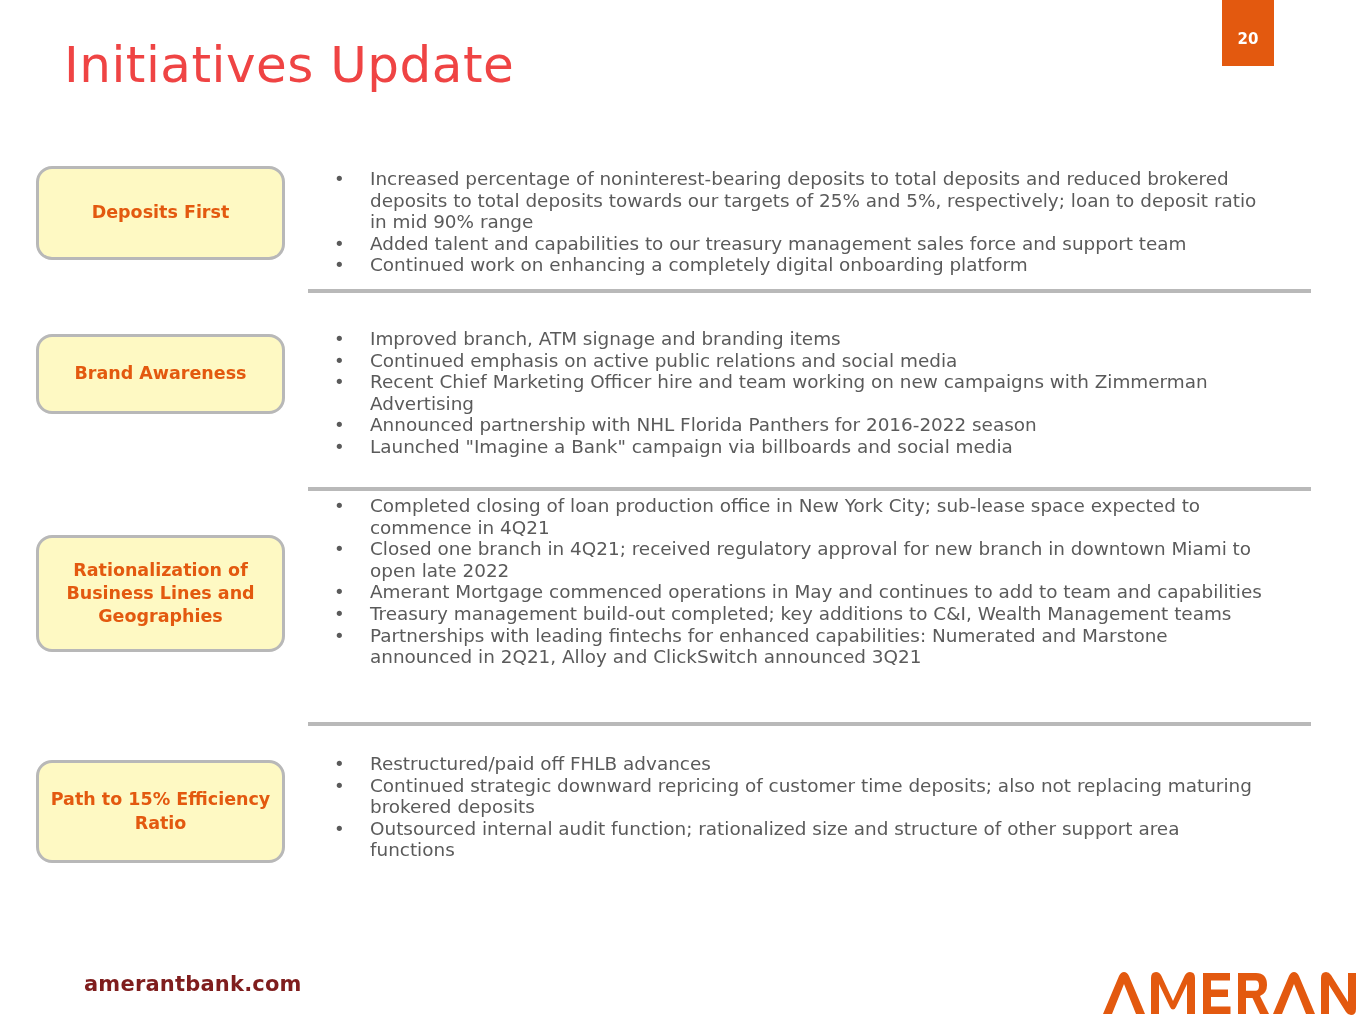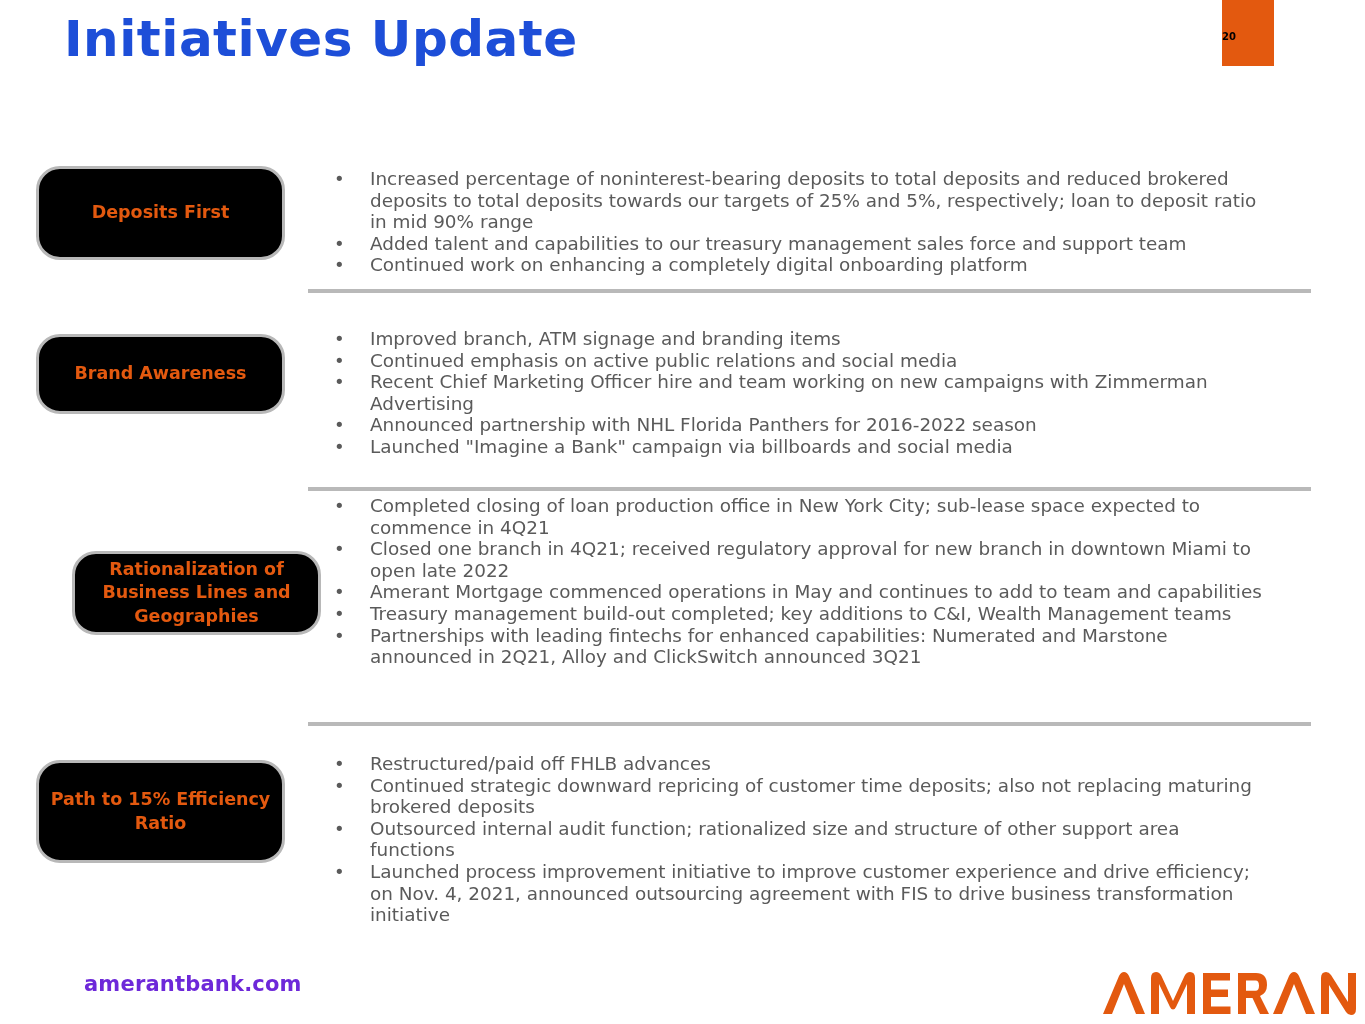--- a/index.html
+++ b/index.html
@@ -14,53 +14,53 @@
     position: relative;
     width: 1365px;
     height: 1024px;
     background: #ffffff;
   }
 
   
   .slide-title {
     position: absolute;
     left: 64px;
-    top: 12px;
+    top: 38px;
     font-size: 50px;
-    font-weight: bold;
-    color: #1d4ed8;
+    font-weight: normal;
+    color: #ef4444;
     letter-spacing: 0.5px;
     line-height: 1.1;
     white-space: nowrap;
   }
   .page-badge {
     position: absolute;
     left: 1222px;
     top: 0px;
     width: 52px;
     height: 66px;
     background: #e3590f;
   }
   .page-badge-num {
     position: absolute;
     left: 0; right: 0;
     top: 32px;
-    text-align: left;
-    color: #000000;
-    font-size: 10px;
+    text-align: center;
+    color: #ffffff;
+    font-size: 15px;
     font-weight: bold;
     line-height: 1;
   }
   .label-box {
     position: absolute;
     left: 36px;
     width: 249px;
     border: 3px solid #b8b8b8;
-    border-radius: 24px;
-    background: #000000;
+    border-radius: 16px;
+    background: #fef9c3;
     display: flex;
     align-items: center;
     justify-content: center;
     text-align: center;
   }
   .label-text {
     color: #e3590f;
     font-weight: bold;
     font-size: 17.5px;
     line-height: 1.32;
@@ -98,21 +98,21 @@
     width: 1003px;
     height: 4px;
     background: #b9b9b9;
   }
 
   
   .footer-site {
     position: absolute;
     left: 84px;
     top: 972px;
-    color: #6d28d9;
+    color: #7f1d1d;
     font-size: 21px;
     font-weight: bold;
     letter-spacing: 0.2px;
   }
   .footer-logo {
     position: absolute;
     right: 8px;
     top: 966px;
     height: 56px;
     width: 260px;
@@ -145,40 +145,39 @@
   </div>
   <ul class="bullets" style="top:328px;">
     <li class="bullet">Improved branch, ATM signage and branding items</li>
     <li class="bullet">Continued emphasis on active public relations and social media</li>
     <li class="bullet">Recent Chief Marketing Officer hire and team working on new campaigns with Zimmerman Advertising</li>
     <li class="bullet">Announced partnership with NHL Florida Panthers for 2016-2022 season</li>
     <li class="bullet">Launched "Imagine a Bank" campaign via billboards and social media</li>
   </ul>
   <div class="divider" style="top:487px;"></div>
 
-  <div class="label-box" style="top:551px; height:84px;margin-left:36px;">
+  <div class="label-box" style="top:535px; height:117px;">
     <div class="label-text">Rationalization of Business Lines and Geographies</div>
   </div>
   <ul class="bullets" style="top:495px;">
     <li class="bullet">Completed closing of loan production office in New York City; sub-lease space expected to commence in 4Q21</li>
     <li class="bullet">Closed one branch in 4Q21; received regulatory approval for new branch in downtown Miami to open late 2022</li>
     <li class="bullet">Amerant Mortgage commenced operations in May and continues to add to team and capabilities</li>
     <li class="bullet">Treasury management build-out completed; key additions to C&amp;I, Wealth Management teams</li>
     <li class="bullet">Partnerships with leading fintechs for enhanced capabilities: Numerated and Marstone announced in 2Q21, Alloy and ClickSwitch announced 3Q21</li>
   </ul>
   <div class="divider" style="top:722px;"></div>
 
   <div class="label-box" style="top:760px; height:103px;">
     <div class="label-text">Path to 15% Efficiency Ratio</div>
   </div>
   <ul class="bullets" style="top:753px;">
     <li class="bullet">Restructured/paid off FHLB advances</li>
     <li class="bullet">Continued strategic downward repricing of customer time deposits; also not replacing maturing brokered deposits</li>
     <li class="bullet">Outsourced internal audit function; rationalized size and structure of other support area functions</li>
-    <li class="bullet">Launched process improvement initiative to improve customer experience and drive efficiency; on Nov. 4, 2021, announced outsourcing agreement with FIS to drive business transformation initiative</li>
   </ul>
 
   <div class="footer-site">amerantbank.com</div>
 
   <div class="footer-logo">
     <svg viewBox="0 0 260 56" width="260" height="56" aria-hidden="true">
       <g fill="#e3590f">
 
         <path d="M6 48 L22 10 Q24 6 27 6 Q30 6 32 10 L48 48 L39 48 L27 18 L15 48 Z"></path>
 

